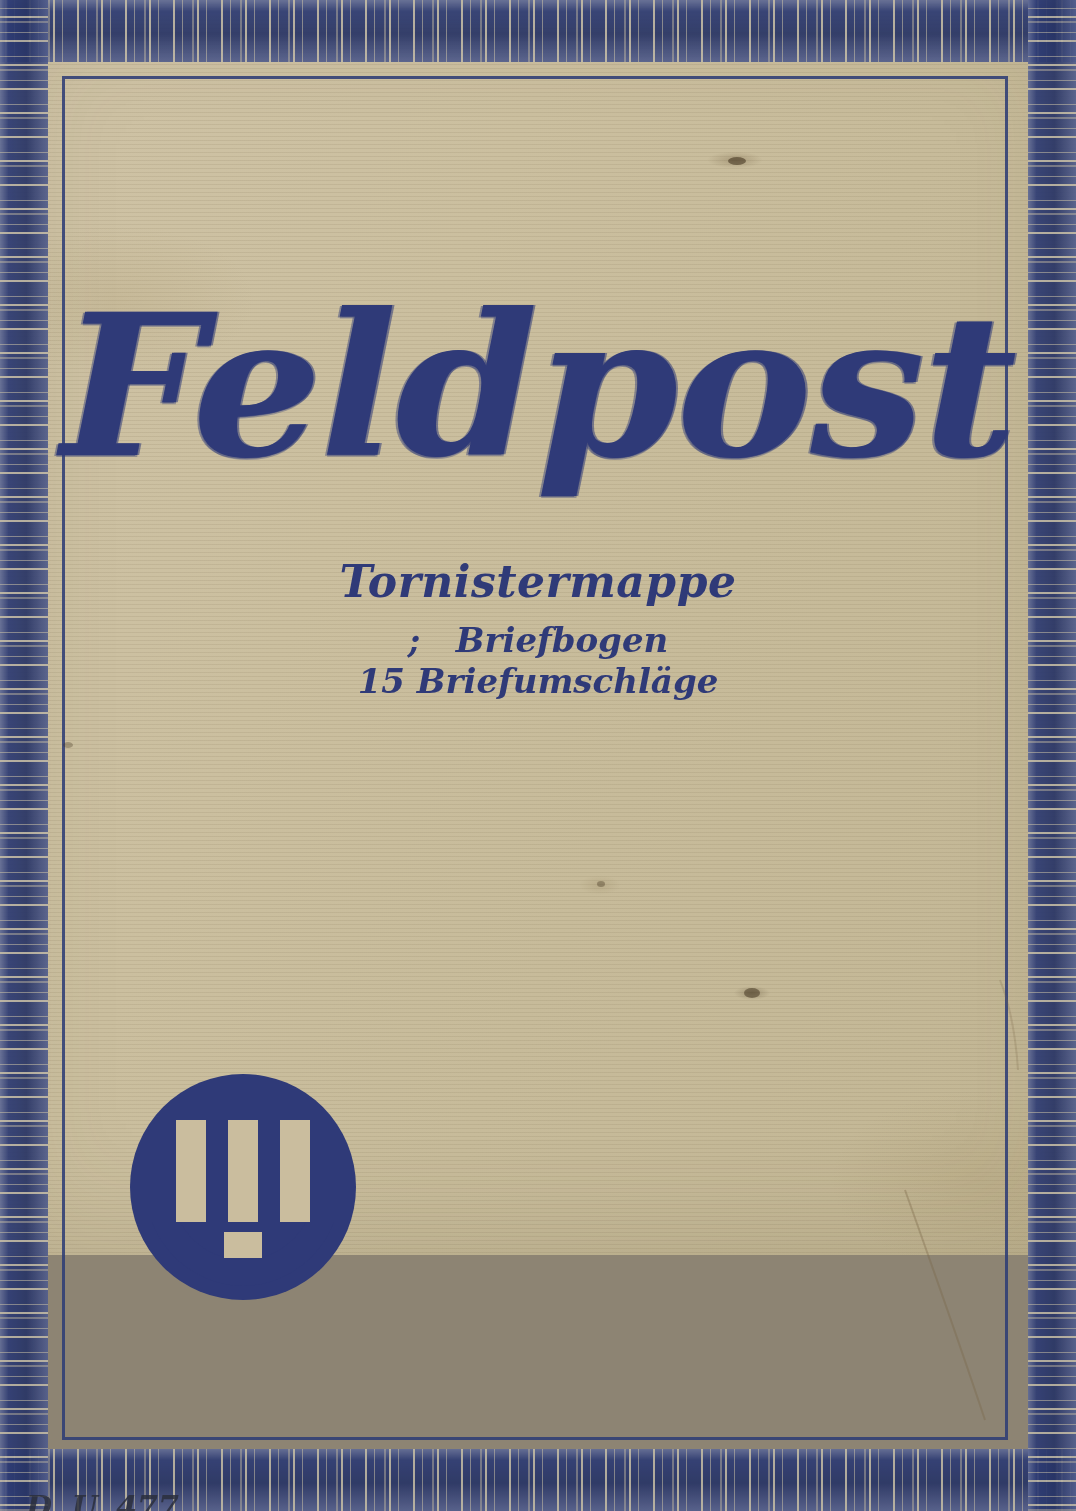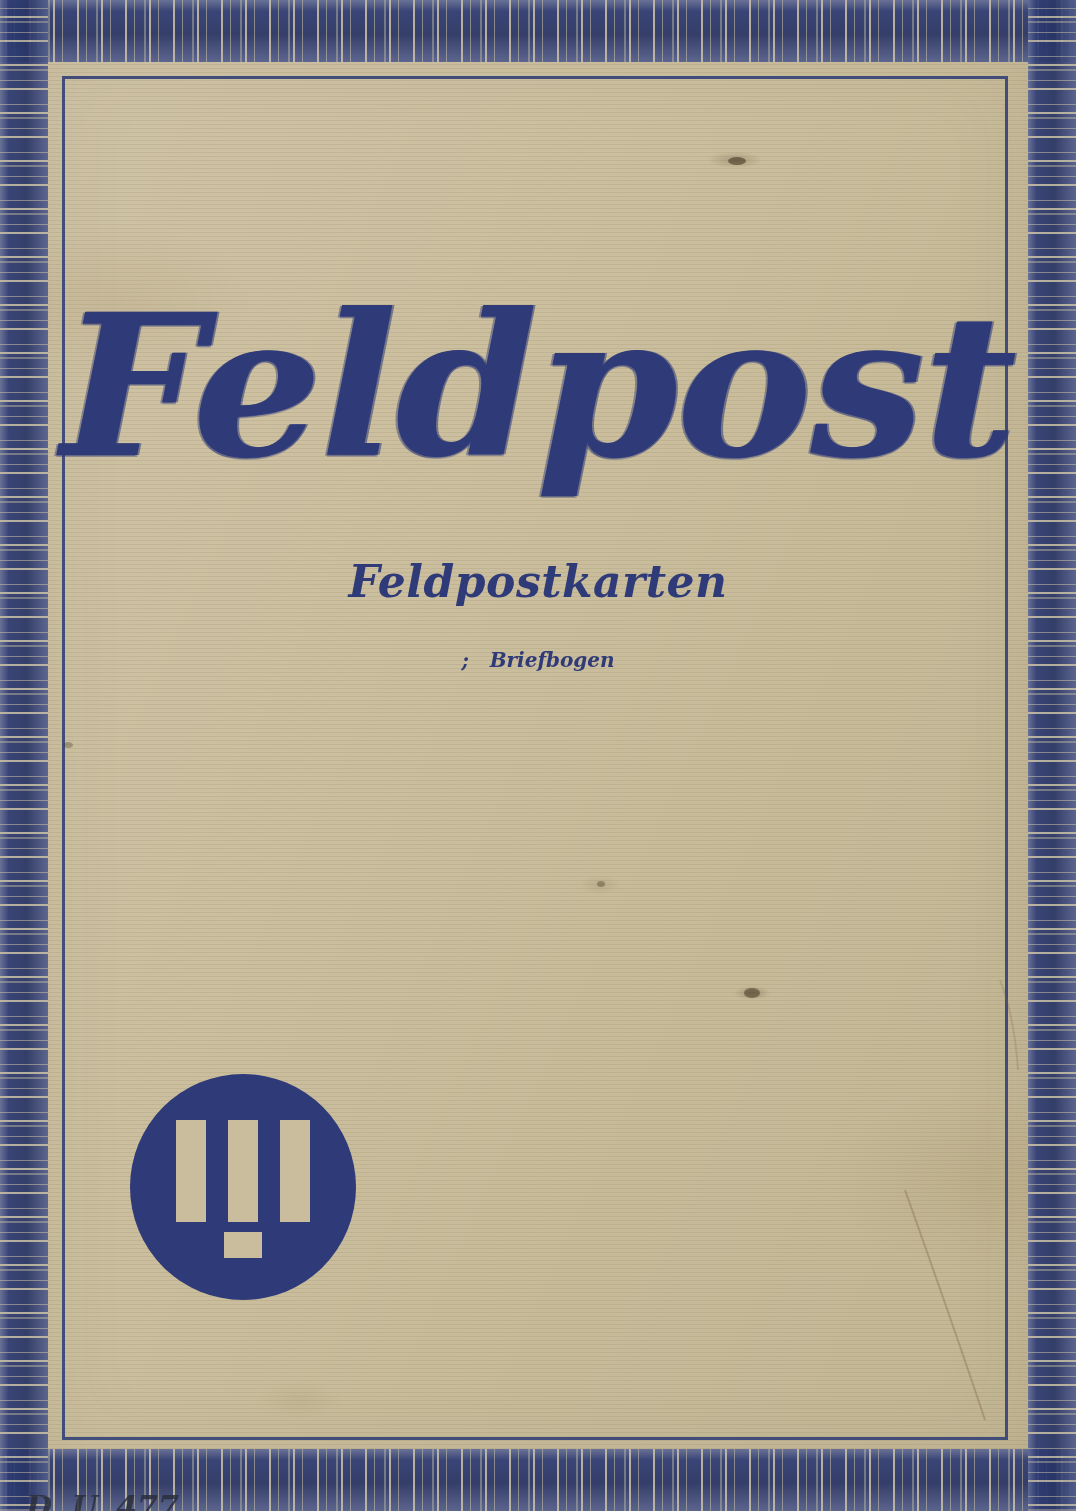--- a/index.html
+++ b/index.html
@@ -11,21 +11,21 @@
     width: 1076px;
     height: 1511px;
     overflow: hidden;
     font-family: "DejaVu Serif", serif;
   }
 
   
   #cover {
     position: relative;
     width: 1076px;
-    height: 1511px;
+    height: 1255px;
     background:
       
       radial-gradient(ellipse 40px 12px at 735px 160px, rgba(90,70,40,.28), rgba(90,70,40,0) 70%),
       radial-gradient(ellipse 26px 10px at 752px 993px, rgba(70,55,30,.30), rgba(70,55,30,0) 70%),
       radial-gradient(ellipse 30px 14px at 600px 885px, rgba(120,100,60,.16), rgba(120,100,60,0) 70%),
       radial-gradient(ellipse 60px 30px at 300px 1400px, rgba(150,130,80,.12), rgba(150,130,80,0) 70%),
       radial-gradient(ellipse 200px 120px at 980px 1180px, rgba(160,140,95,.18), rgba(160,140,95,0) 75%),
       radial-gradient(ellipse 180px 100px at 120px 300px, rgba(160,140,95,.15), rgba(160,140,95,0) 75%),
       
       repeating-linear-gradient(
@@ -123,23 +123,22 @@
   }
   #contents {
     position: absolute;
     left: 0; right: 0;
     top: 620px;
     text-align: center;
     color: #2f3a78;
     font-family: "DejaVu Serif", serif;
     font-weight: 700;
     font-style: italic;
-    font-size: 20px;
+    font-size: 34px;
     line-height: 1.22;
-    margin-top: 28px;
   }
   #contents .line { white-space: pre; }
 
   
   #logo {
     position: absolute;
     left: 128px;
     top: 1072px;
     width: 230px;
     height: 230px;
@@ -176,24 +175,25 @@
 
   <div class="band band-h" id="band-top"></div>
   <div class="band band-h" id="band-bottom"></div>
   <div class="band band-v" id="band-left"></div>
   <div class="band band-v" id="band-right"></div>
 
   <div id="inner-rule"></div>
 
   <div id="title">Feldpost</div>
 
-  <div id="subtitle">Feldpostkarten</div>
+  <div id="subtitle">Tornistermappe</div>
 
   <div id="contents">
     <div class="line">;   Briefbogen</div>
+    <div class="line">15 Briefumschläge</div>
   </div>
 
   <div id="logo">
     <svg width="230" height="230" viewBox="0 0 230 230" aria-hidden="true">
       <circle cx="115" cy="115" r="113" fill="#2f3a78"></circle>
 
       <rect x="48" y="48" width="30" height="112" fill="#cabd9e"></rect>
       <rect x="100" y="48" width="30" height="112" fill="#cabd9e"></rect>
       <rect x="152" y="48" width="30" height="112" fill="#cabd9e"></rect>
 

